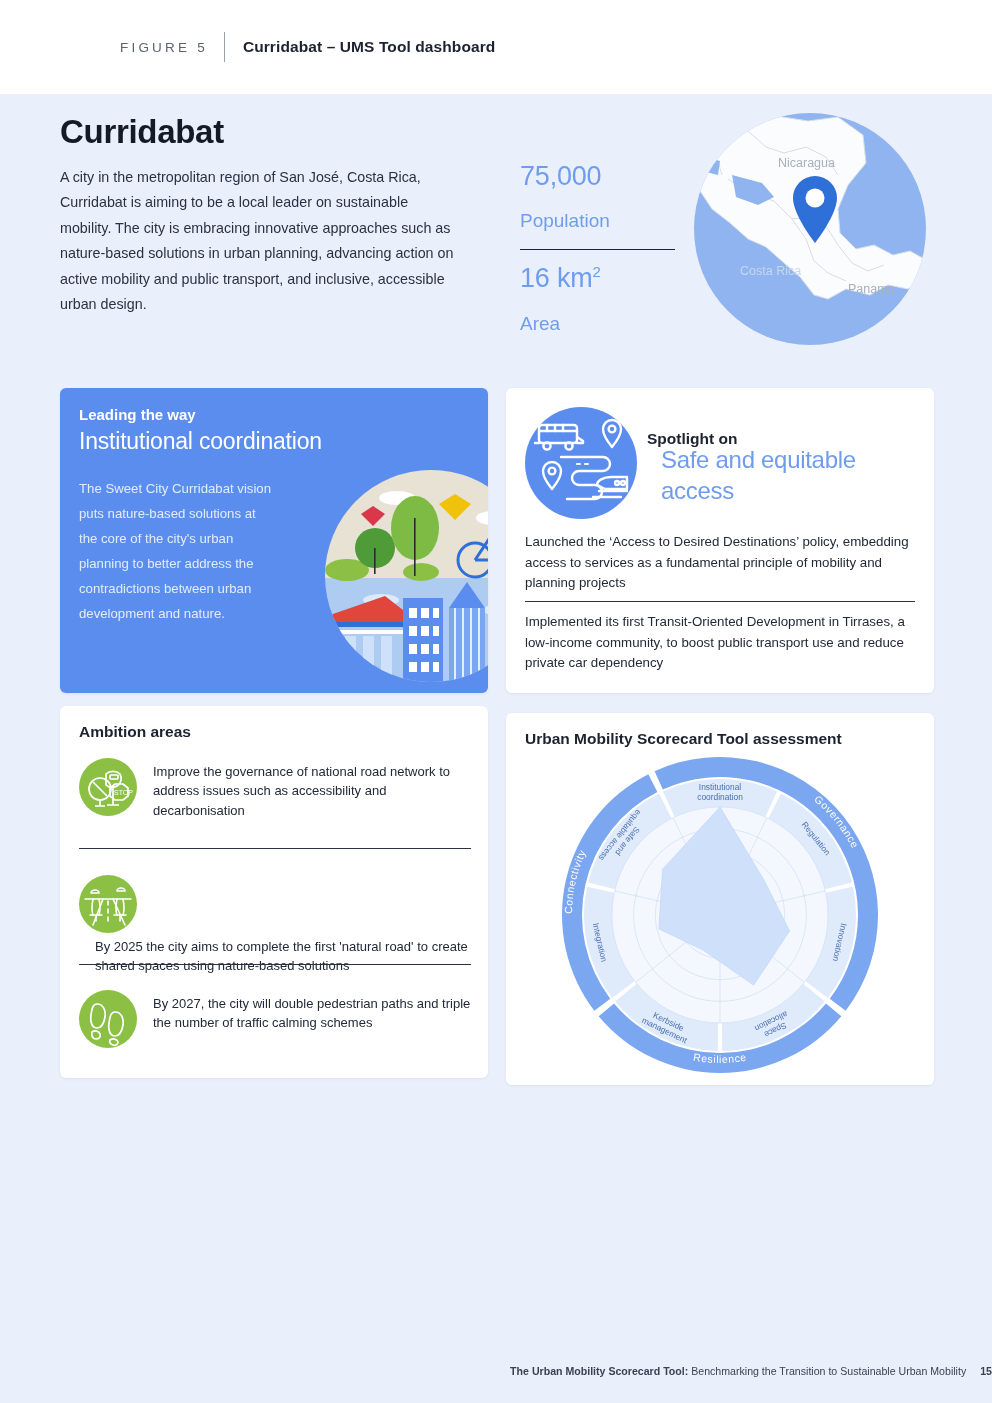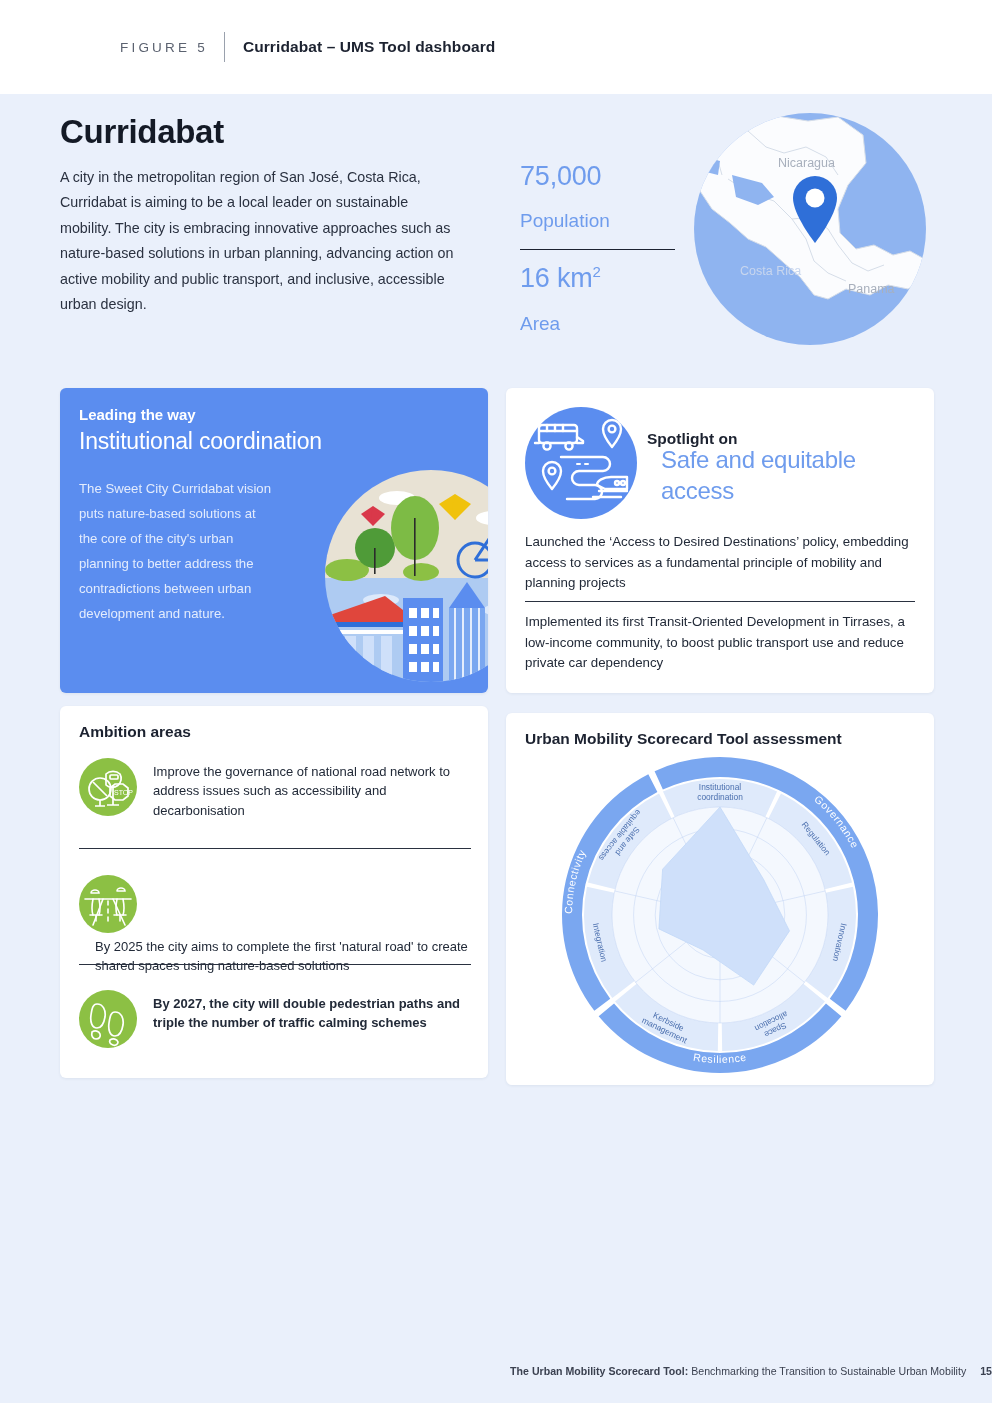--- a/index.html
+++ b/index.html
@@ -124,21 +124,21 @@
   .card-ambition {
     left: 60px; top: 706px; width: 428px; height: 372px;
   }
   .amb-title {
     position: absolute; left: 19px; top: 17px;
     font-size: 15.5px; font-weight: 700; color: #1c2230;
   }
   .amb-row { position: absolute; left: 19px; width: 392px; display: flex; }
   .amb-row-1 { top: 52px; }
   .amb-row-2 { top: 169px; flex-direction: column; }
-  .amb-row-3 { top: 284px; font-weight: bold; }
+  .amb-row-3 { top: 284px; }
   .amb-icon {
     width: 58px; height: 58px; border-radius: 50%;
     background: #8cc044; flex: 0 0 58px; position: relative;
   }
   .amb-text {
     margin-left: 16px; font-size: 13px; line-height: 19.4px; color: #222a38;
     padding-top: 4px;
   }
   .amb-rule {
     position: absolute; left: 19px; width: 392px; height: 1px; background: #2a3140;

